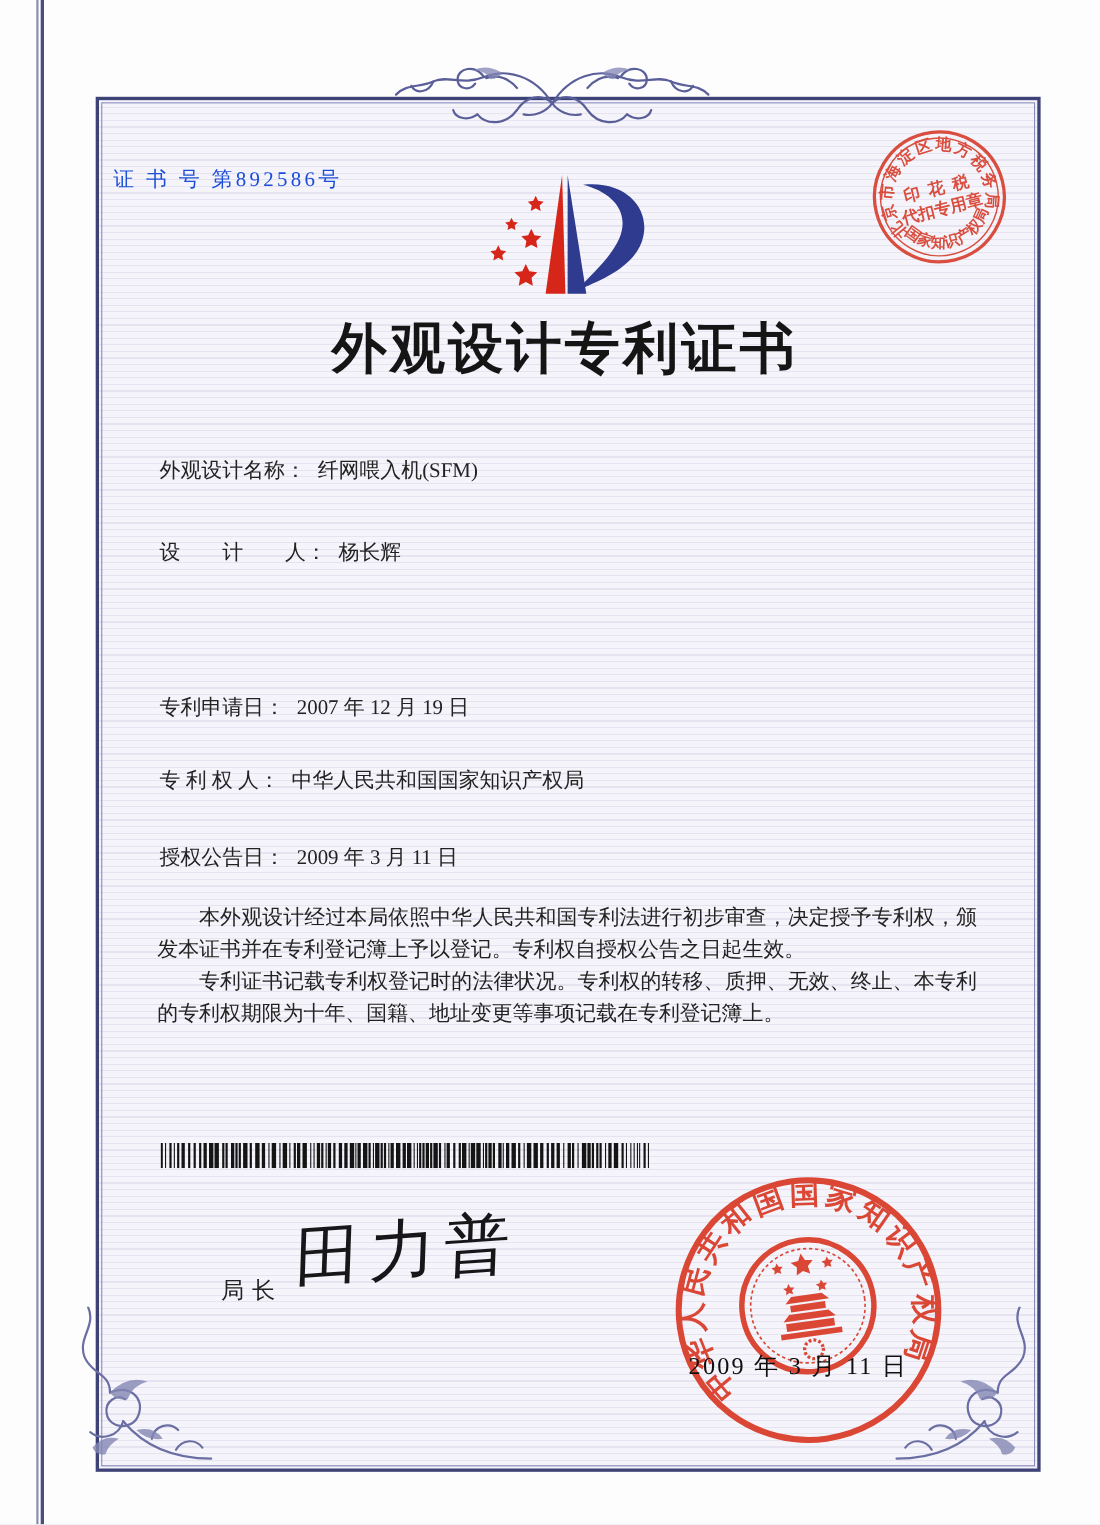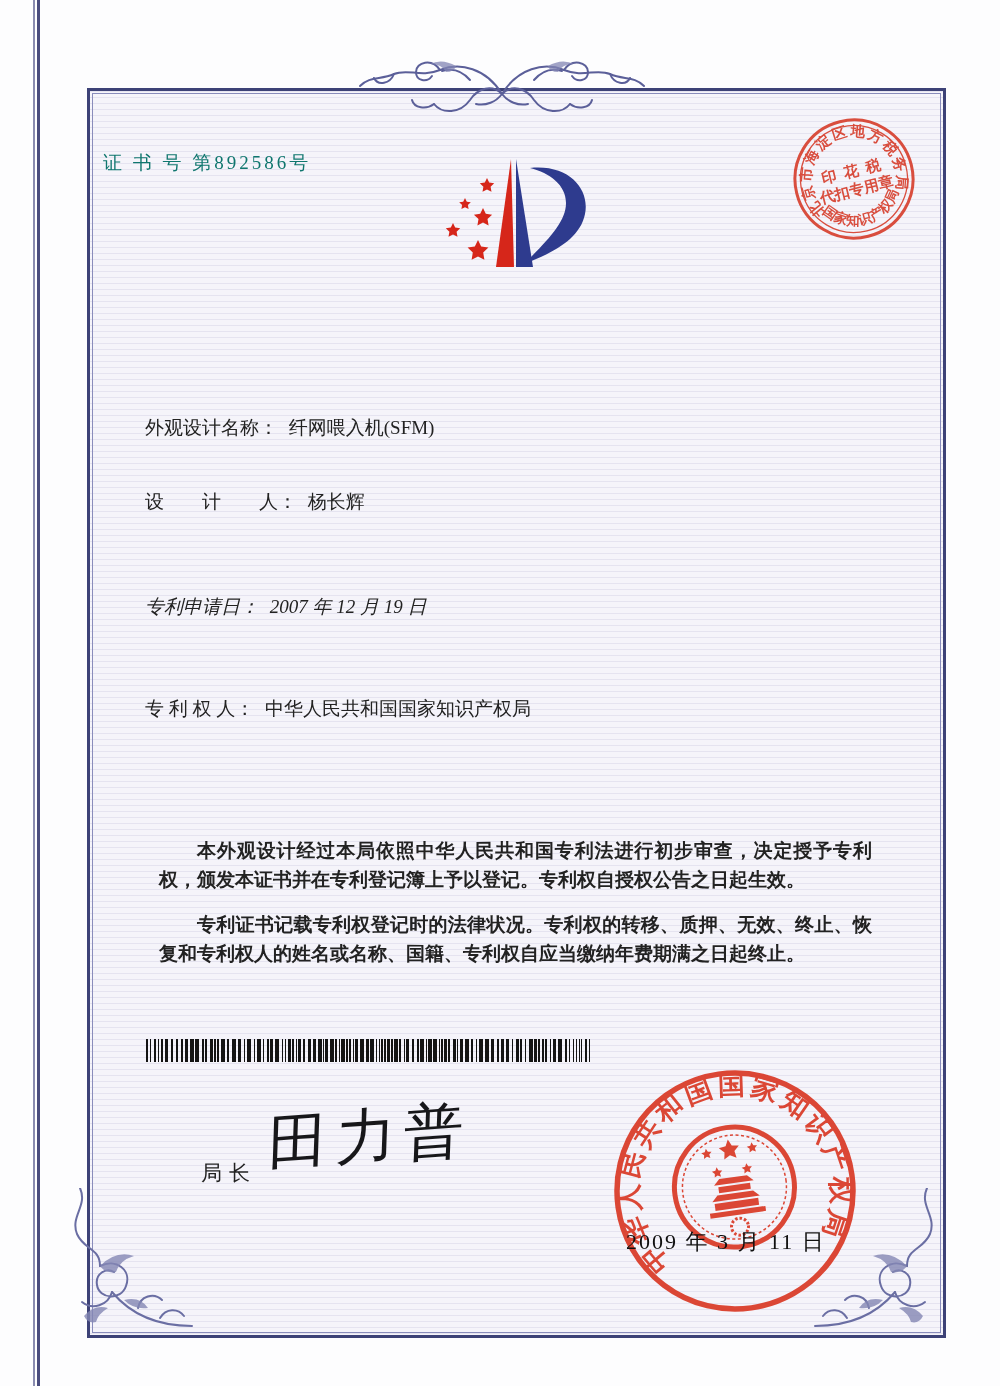--- a/index.html
+++ b/index.html
@@ -8,28 +8,28 @@
   
   .scan-edge-a{position:absolute;left:33px;top:0;width:2px;height:1386px;background:#8a8cb0;}
   .scan-edge-b{position:absolute;left:37px;top:0;width:3px;height:1386px;background:#4a4d7e;}
   
   .frame{position:absolute;left:87px;top:88px;width:853px;height:1244px;
          border:3px solid #3d4277;
          background:#f5f4fa;
          background-image:repeating-linear-gradient(to bottom, rgba(150,146,190,.17) 0 1px, rgba(0,0,0,0) 1px 6px);}
   .frame-inner{position:absolute;inset:2px;border:1px solid #898cbb;}
   .abs{position:absolute;}
-  .cert-no{left:103px;top:150px;font-size:19px;letter-spacing:3px;color:#0f766e;}
+  .cert-no{left:103px;top:150px;font-size:19px;letter-spacing:3px;color:#1d4ed8;}
   .title{left:87px;top:284px;width:853px;text-align:center;font-size:50px;font-weight:bold;
          letter-spacing:3px;color:#151515;}
   .field{left:145px;font-size:19px;color:#222;white-space:nowrap;}
   .field .lab{display:inline-block;}
   .field .val{display:inline-block;margin-left:6px;}
   .paras{left:143px;top:820px;width:745px;font-size:19px;line-height:29px;text-align:justify;color:#222;}
-  .paras p{margin:16px;text-indent:38px;font-weight:bold;}
+  .paras p{margin:0;text-indent:38px;}
   .barcode{left:146px;top:1039px;width:452px;height:23px;font-size:0;line-height:0;overflow:hidden;}
   .signer-title{left:201px;top:1159px;font-size:21px;letter-spacing:7px;color:#222;}
   .signature{left:268px;top:1104px;font-size:60px;color:#17171a;letter-spacing:8px;
              transform:rotate(-4deg) skewX(-6deg);transform-origin:left center;}
   .seal-date{left:626px;top:1227px;font-size:22px;letter-spacing:2px;color:#101010;z-index:6;}
   .footer{left:87px;top:1282px;width:853px;text-align:center;font-size:17px;letter-spacing:2px;color:#2a2a2a;}
   svg text{font-family:"Liberation Serif","DejaVu Serif",serif;}
   .orn{pointer-events:none;}
 </style>
 </head>
@@ -134,41 +134,46 @@
         <textPath href="#taxTop" startOffset="0" textLength="182" lengthAdjust="spacing">北京市海淀区地方税务局</textPath>
       </text>
       <text x="63" y="60" text-anchor="middle" font-size="15" font-weight="bold" letter-spacing="2">印 花 税</text>
       <text x="63" y="79" text-anchor="middle" font-size="15" font-weight="bold">代扣专用章</text>
       <text font-size="13.5" font-weight="bold">
         <textPath href="#taxBottom" startOffset="2" textLength="94" lengthAdjust="spacing">国家知识产权局</textPath>
       </text>
     </g>
   </svg>
 
+  <div class="abs title">外观设计专利证书</div>
 
   <div class="abs field" style="top:489px;">
     <span class="lab">设　　计　　人：</span>
     <span class="val">杨长辉</span>
   </div>
   <div class="abs field" style="top:415px;">
     <span class="lab">外观设计名称：</span>
     <span class="val">纤网喂入机(SFM)</span>
   </div>
-  <div class="abs field" style="top:594px;font-style:italic;">
+  <div class="abs field" style="top:630px;">
     <span class="lab">专利申请日：</span>
     <span class="val">2007 年 12 月 19 日</span>
   </div>
   <div class="abs field" style="top:696px;">
     <span class="lab">专 利 权 人：</span>
     <span class="val">中华人民共和国国家知识产权局</span>
   </div>
+  <div class="abs field" style="top:766px;">
+    <span class="lab">授权公告日：</span>
+    <span class="val">2009 年 3 月 11 日</span>
+  </div>
 
   <div class="abs paras">
     <p>本外观设计经过本局依照中华人民共和国专利法进行初步审查，决定授予专利权，颁发本证书并在专利登记簿上予以登记。专利权自授权公告之日起生效。</p>
-    <p>专利证书记载专利权登记时的法律状况。专利权的转移、质押、无效、终止、恢复和专利权人的姓名或名称、国籍、专利权自应当缴纳年费期满之日起终止。</p>
+    <p>专利证书记载专利权登记时的法律状况。专利权的转移、质押、无效、终止、本专利的专利权期限为十年、国籍、地址变更等事项记载在专利登记簿上。</p>
   </div>
 
   <div class="abs barcode"><span style="display:inline-block;vertical-align:top;width:2px;height:23px;background:#141414;margin-right:2px"></span><span style="display:inline-block;vertical-align:top;width:1px;height:23px;background:#141414;margin-right:3px"></span><span style="display:inline-block;vertical-align:top;width:2px;height:23px;background:#141414;margin-right:2px"></span><span style="display:inline-block;vertical-align:top;width:1px;height:23px;background:#141414;margin-right:2px"></span><span style="display:inline-block;vertical-align:top;width:2px;height:23px;background:#141414;margin-right:2px"></span><span style="display:inline-block;vertical-align:top;width:3px;height:23px;background:#141414;margin-right:3px"></span><span style="display:inline-block;vertical-align:top;width:2px;height:23px;background:#141414;margin-right:3px"></span><span style="display:inline-block;vertical-align:top;width:2px;height:23px;background:#141414;margin-right:3px"></span><span style="display:inline-block;vertical-align:top;width:2px;height:23px;background:#141414;margin-right:2px"></span><span style="display:inline-block;vertical-align:top;width:3px;height:23px;background:#141414;margin-right:2px"></span><span style="display:inline-block;vertical-align:top;width:4px;height:23px;background:#141414;margin-right:1px"></span><span style="display:inline-block;vertical-align:top;width:4px;height:23px;background:#141414;margin-right:3px"></span><span style="display:inline-block;vertical-align:top;width:2px;height:23px;background:#141414;margin-right:1px"></span><span style="display:inline-block;vertical-align:top;width:2px;height:23px;background:#141414;margin-right:3px"></span><span style="display:inline-block;vertical-align:top;width:3px;height:23px;background:#141414;margin-right:1px"></span><span style="display:inline-block;vertical-align:top;width:2px;height:23px;background:#141414;margin-right:1px"></span><span style="display:inline-block;vertical-align:top;width:2px;height:23px;background:#141414;margin-right:2px"></span><span style="display:inline-block;vertical-align:top;width:4px;height:23px;background:#141414;margin-right:2px"></span><span style="display:inline-block;vertical-align:top;width:2px;height:23px;background:#141414;margin-right:3px"></span><span style="display:inline-block;vertical-align:top;width:4px;height:23px;background:#141414;margin-right:2px"></span><span style="display:inline-block;vertical-align:top;width:3px;height:23px;background:#141414;margin-right:3px"></span><span style="display:inline-block;vertical-align:top;width:1px;height:23px;background:#141414;margin-right:2px"></span><span style="display:inline-block;vertical-align:top;width:4px;height:23px;background:#141414;margin-right:3px"></span><span style="display:inline-block;vertical-align:top;width:1px;height:23px;background:#141414;margin-right:2px"></span><span style="display:inline-block;vertical-align:top;width:4px;height:23px;background:#141414;margin-right:2px"></span><span style="display:inline-block;vertical-align:top;width:1px;height:23px;background:#141414;margin-right:3px"></span><span style="display:inline-block;vertical-align:top;width:2px;height:23px;background:#141414;margin-right:1px"></span><span style="display:inline-block;vertical-align:top;width:3px;height:23px;background:#141414;margin-right:2px"></span><span style="display:inline-block;vertical-align:top;width:4px;height:23px;background:#141414;margin-right:3px"></span><span style="display:inline-block;vertical-align:top;width:1px;height:23px;background:#141414;margin-right:2px"></span><span style="display:inline-block;vertical-align:top;width:1px;height:23px;background:#141414;margin-right:2px"></span><span style="display:inline-block;vertical-align:top;width:3px;height:23px;background:#141414;margin-right:1px"></span><span style="display:inline-block;vertical-align:top;width:2px;height:23px;background:#141414;margin-right:2px"></span><span style="display:inline-block;vertical-align:top;width:1px;height:23px;background:#141414;margin-right:1px"></span><span style="display:inline-block;vertical-align:top;width:3px;height:23px;background:#141414;margin-right:2px"></span><span style="display:inline-block;vertical-align:top;width:2px;height:23px;background:#141414;margin-right:3px"></span><span style="display:inline-block;vertical-align:top;width:3px;height:23px;background:#141414;margin-right:2px"></span><span style="display:inline-block;vertical-align:top;width:3px;height:23px;background:#141414;margin-right:2px"></span><span style="display:inline-block;vertical-align:top;width:4px;height:23px;background:#141414;margin-right:1px"></span><span style="display:inline-block;vertical-align:top;width:1px;height:23px;background:#141414;margin-right:1px"></span><span style="display:inline-block;vertical-align:top;width:3px;height:23px;background:#141414;margin-right:2px"></span><span style="display:inline-block;vertical-align:top;width:4px;height:23px;background:#141414;margin-right:1px"></span><span style="display:inline-block;vertical-align:top;width:2px;height:23px;background:#141414;margin-right:2px"></span><span style="display:inline-block;vertical-align:top;width:1px;height:23px;background:#141414;margin-right:1px"></span><span style="display:inline-block;vertical-align:top;width:4px;height:23px;background:#141414;margin-right:1px"></span><span style="display:inline-block;vertical-align:top;width:2px;height:23px;background:#141414;margin-right:1px"></span><span style="display:inline-block;vertical-align:top;width:2px;height:23px;background:#141414;margin-right:2px"></span><span style="display:inline-block;vertical-align:top;width:1px;height:23px;background:#141414;margin-right:1px"></span><span style="display:inline-block;vertical-align:top;width:3px;height:23px;background:#141414;margin-right:2px"></span><span style="display:inline-block;vertical-align:top;width:4px;height:23px;background:#141414;margin-right:2px"></span><span style="display:inline-block;vertical-align:top;width:3px;height:23px;background:#141414;margin-right:1px"></span><span style="display:inline-block;vertical-align:top;width:4px;height:23px;background:#141414;margin-right:2px"></span><span style="display:inline-block;vertical-align:top;width:1px;height:23px;background:#141414;margin-right:2px"></span><span style="display:inline-block;vertical-align:top;width:1px;height:23px;background:#141414;margin-right:1px"></span><span style="display:inline-block;vertical-align:top;width:2px;height:23px;background:#141414;margin-right:1px"></span><span style="display:inline-block;vertical-align:top;width:2px;height:23px;background:#141414;margin-right:1px"></span><span style="display:inline-block;vertical-align:top;width:3px;height:23px;background:#141414;margin-right:1px"></span><span style="display:inline-block;vertical-align:top;width:2px;height:23px;background:#141414;margin-right:1px"></span><span style="display:inline-block;vertical-align:top;width:4px;height:23px;background:#141414;margin-right:1px"></span><span style="display:inline-block;vertical-align:top;width:2px;height:23px;background:#141414;margin-right:3px"></span><span style="display:inline-block;vertical-align:top;width:1px;height:23px;background:#141414;margin-right:1px"></span><span style="display:inline-block;vertical-align:top;width:3px;height:23px;background:#141414;margin-right:3px"></span><span style="display:inline-block;vertical-align:top;width:2px;height:23px;background:#141414;margin-right:3px"></span><span style="display:inline-block;vertical-align:top;width:2px;height:23px;background:#141414;margin-right:1px"></span><span style="display:inline-block;vertical-align:top;width:4px;height:23px;background:#141414;margin-right:2px"></span><span style="display:inline-block;vertical-align:top;width:1px;height:23px;background:#141414;margin-right:1px"></span><span style="display:inline-block;vertical-align:top;width:4px;height:23px;background:#141414;margin-right:1px"></span><span style="display:inline-block;vertical-align:top;width:4px;height:23px;background:#141414;margin-right:2px"></span><span style="display:inline-block;vertical-align:top;width:1px;height:23px;background:#141414;margin-right:1px"></span><span style="display:inline-block;vertical-align:top;width:2px;height:23px;background:#141414;margin-right:1px"></span><span style="display:inline-block;vertical-align:top;width:3px;height:23px;background:#141414;margin-right:1px"></span><span style="display:inline-block;vertical-align:top;width:2px;height:23px;background:#141414;margin-right:3px"></span><span style="display:inline-block;vertical-align:top;width:3px;height:23px;background:#141414;margin-right:1px"></span><span style="display:inline-block;vertical-align:top;width:1px;height:23px;background:#141414;margin-right:2px"></span><span style="display:inline-block;vertical-align:top;width:3px;height:23px;background:#141414;margin-right:2px"></span><span style="display:inline-block;vertical-align:top;width:4px;height:23px;background:#141414;margin-right:2px"></span><span style="display:inline-block;vertical-align:top;width:2px;height:23px;background:#141414;margin-right:3px"></span><span style="display:inline-block;vertical-align:top;width:1px;height:23px;background:#141414;margin-right:2px"></span><span style="display:inline-block;vertical-align:top;width:4px;height:23px;background:#141414;margin-right:2px"></span><span style="display:inline-block;vertical-align:top;width:4px;height:23px;background:#141414;margin-right:2px"></span><span style="display:inline-block;vertical-align:top;width:3px;height:23px;background:#141414;margin-right:3px"></span><span style="display:inline-block;vertical-align:top;width:2px;height:23px;background:#141414;margin-right:2px"></span><span style="display:inline-block;vertical-align:top;width:3px;height:23px;background:#141414;margin-right:2px"></span><span style="display:inline-block;vertical-align:top;width:3px;height:23px;background:#141414;margin-right:3px"></span><span style="display:inline-block;vertical-align:top;width:1px;height:23px;background:#141414;margin-right:3px"></span><span style="display:inline-block;vertical-align:top;width:3px;height:23px;background:#141414;margin-right:1px"></span><span style="display:inline-block;vertical-align:top;width:2px;height:23px;background:#141414;margin-right:3px"></span><span style="display:inline-block;vertical-align:top;width:1px;height:23px;background:#141414;margin-right:3px"></span><span style="display:inline-block;vertical-align:top;width:4px;height:23px;background:#141414;margin-right:1px"></span><span style="display:inline-block;vertical-align:top;width:3px;height:23px;background:#141414;margin-right:1px"></span><span style="display:inline-block;vertical-align:top;width:2px;height:23px;background:#141414;margin-right:2px"></span><span style="display:inline-block;vertical-align:top;width:2px;height:23px;background:#141414;margin-right:1px"></span><span style="display:inline-block;vertical-align:top;width:2px;height:23px;background:#141414;margin-right:3px"></span><span style="display:inline-block;vertical-align:top;width:1px;height:23px;background:#141414;margin-right:2px"></span><span style="display:inline-block;vertical-align:top;width:3px;height:23px;background:#141414;margin-right:2px"></span><span style="display:inline-block;vertical-align:top;width:4px;height:23px;background:#141414;margin-right:3px"></span><span style="display:inline-block;vertical-align:top;width:2px;height:23px;background:#141414;margin-right:2px"></span><span style="display:inline-block;vertical-align:top;width:1px;height:23px;background:#141414;margin-right:3px"></span><span style="display:inline-block;vertical-align:top;width:1px;height:23px;background:#141414;margin-right:2px"></span><span style="display:inline-block;vertical-align:top;width:1px;height:23px;background:#141414;margin-right:2px"></span><span style="display:inline-block;vertical-align:top;width:1px;height:23px;background:#141414;margin-right:1px"></span><span style="display:inline-block;vertical-align:top;width:1px;height:23px;background:#141414;margin-right:3px"></span><span style="display:inline-block;vertical-align:top;width:2px;height:23px;background:#141414;margin-right:2px"></span><span style="display:inline-block;vertical-align:top;width:1px;height:23px;background:#141414;margin-right:3px"></span></div>
 
   <div class="abs signer-title">局长</div>
   <div class="abs signature">田力普</div>
 
   <svg class="abs" style="left:611px;top:1067px;z-index:5;" width="248" height="248" viewBox="0 0 248 248" opacity="0.93">
     <defs>
       <path id="sealArc" d="M55.4,192.6 A97,97 0 1 1 192.6,192.6"></path>

